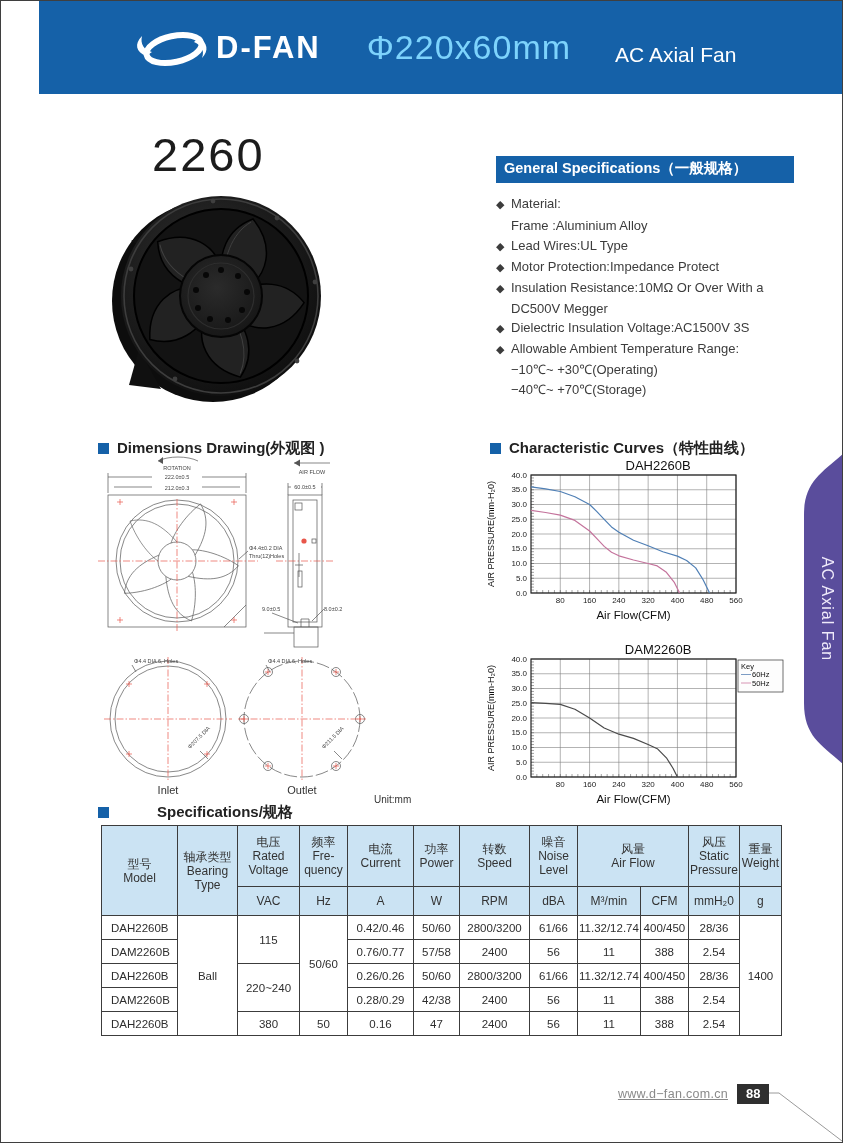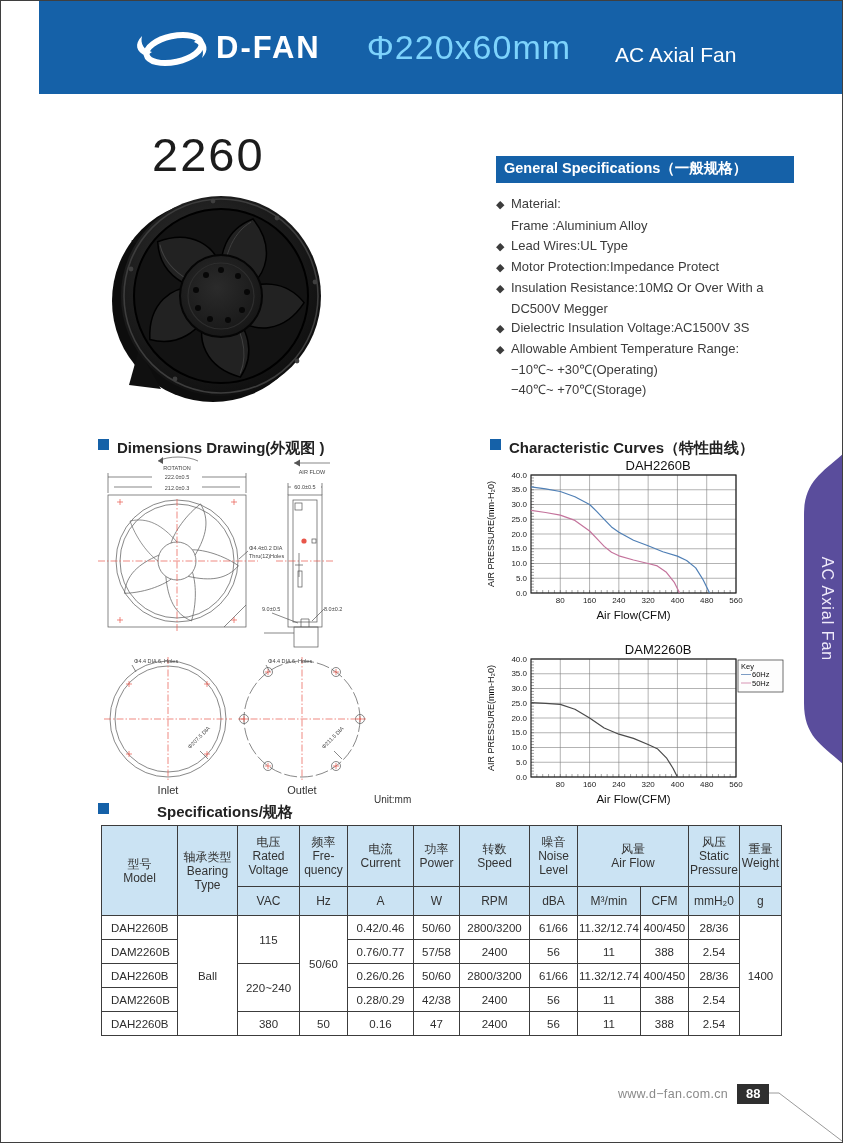--- a/index.html
+++ b/index.html
@@ -15,21 +15,21 @@
   .model-number{position:absolute;left:151px;top:126px;font-size:47px;color:#1c1c1c;letter-spacing:2px;}
 
   
   .gs{position:absolute;left:489px;top:155px;width:298px;margin-left:6px;}
   .gs-title{background:var(--section_blue);color:#fff;font-size:14.5px;font-weight:bold;padding:3px 8px 5px;}
   .gs-list{margin-top:11px;font-size:13px;color:#3c3c3c;line-height:19.9px;}
   .gs-line{display:flex;}
   .gs-b{width:15px;flex:0 0 15px;font-size:11px;padding-top:1px;color:#3c3c3c;}
 
   
-  .sec{position:absolute;font-size:15px;font-weight:bold;color:#222;display:flex;gap:8px;}
+  .sec{position:absolute;font-size:15px;font-weight:bold;color:#222;display:flex;align-items:center;gap:8px;}
   .sec .sq{width:11px;height:11px;background:var(--section_blue);flex:0 0 11px;}
   .sec-dim{left:97px;top:438px;}
   .sec-curv{left:489px;top:438px;}
   .sec-spec{left:97px;top:802px;gap:48px;}
 
   
   .chart{position:absolute;}
   #chart1{left:482px;top:458px;}
   #chart2{left:482px;top:642px;}
 
@@ -48,21 +48,21 @@
   table.spec .hname{font-size:12px;line-height:14px;padding:2px 1px;}
   table.spec .hunit td,table.spec .hunit th{height:26px;font-size:12px;background:var(--table_header_bg);color:#333;}
   table.spec tbody td{height:21px;font-size:11.5px;color:#2e2e2e;background:#fff;}
   table.spec tbody td.model{text-align:left;padding-left:9px;}
 
   
   #sidetab{position:absolute;left:794px;top:452px;}
   .tabtxt{fill:#efeafa;font-size:16px;letter-spacing:1px;}
 
   
-  .site{position:absolute;left:612px;top:1086px;width:115px;text-align:right;font-size:12.5px;color:#8a8a8a;letter-spacing:.3px;}
+  .site{position:absolute;left:612px;top:1086px;width:115px;text-align:right;font-size:12.5px;color:#8a8a8a;letter-spacing:.3px;text-decoration:underline;}
   .pagenum{position:absolute;left:736px;top:1083px;background:var(--footer_box_bg);color:#fff;font-size:13px;font-weight:bold;padding:2px 9px 3px;}
   #cornerline{position:absolute;left:768px;top:1082px;}
 
   
   #fanphoto{position:absolute;left:100px;top:188px;}
 </style>
 </head>
 <body>
 
 <div class="page">

